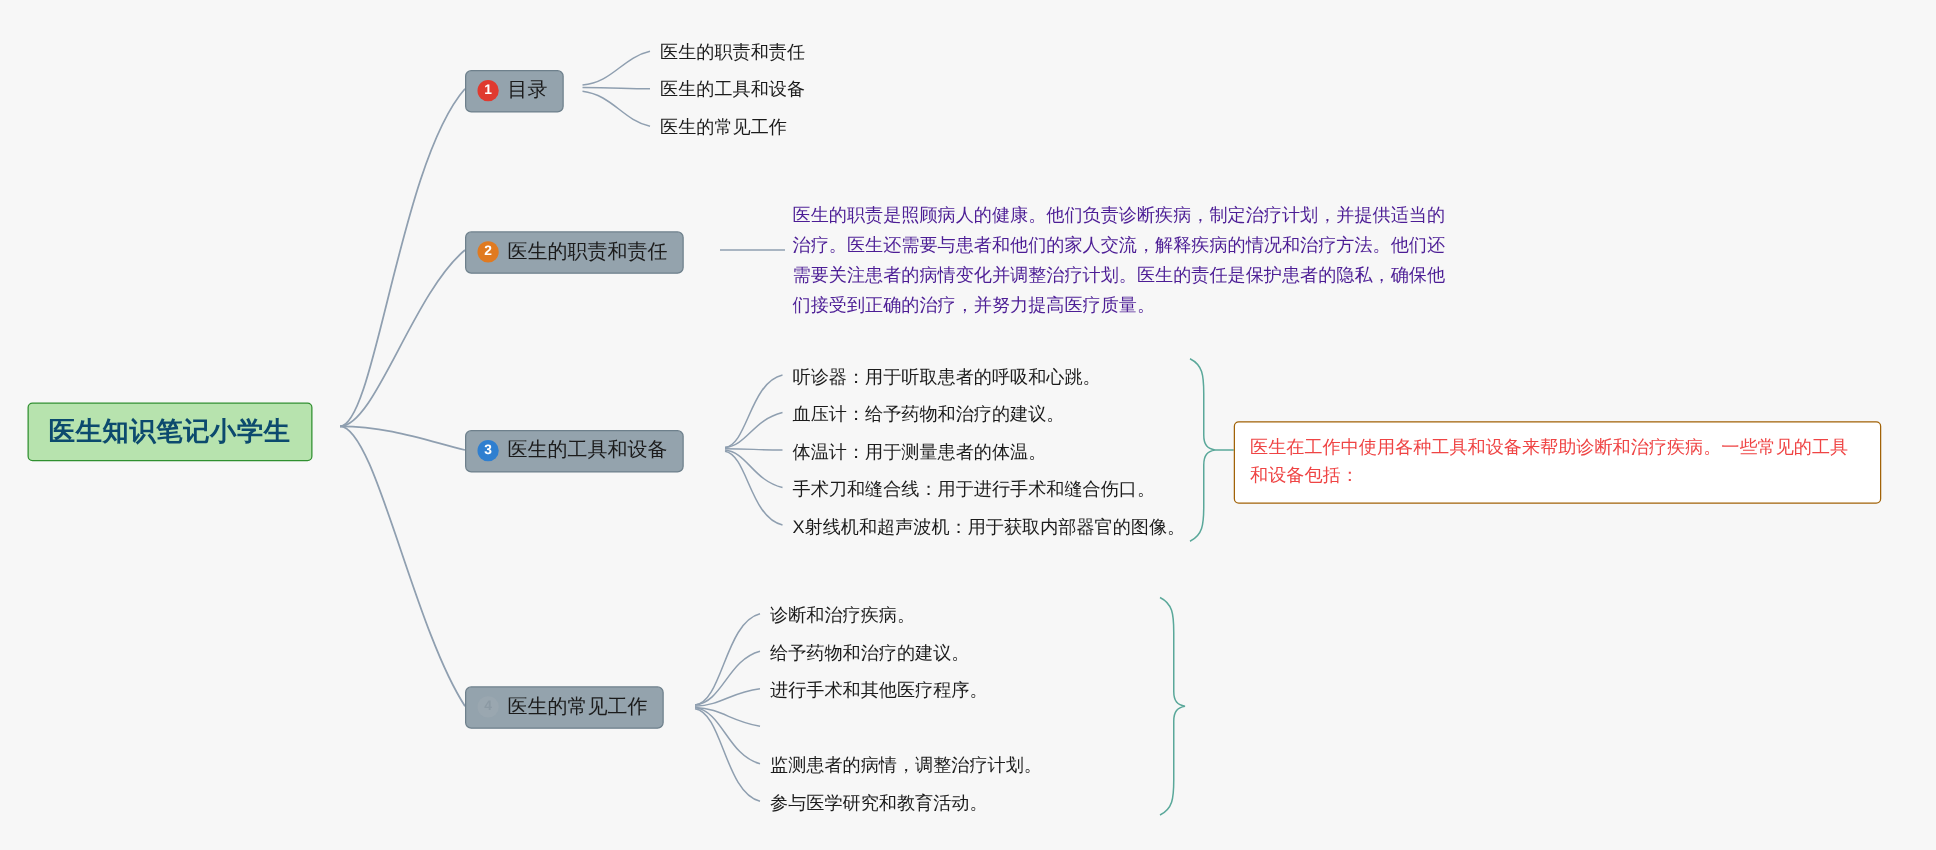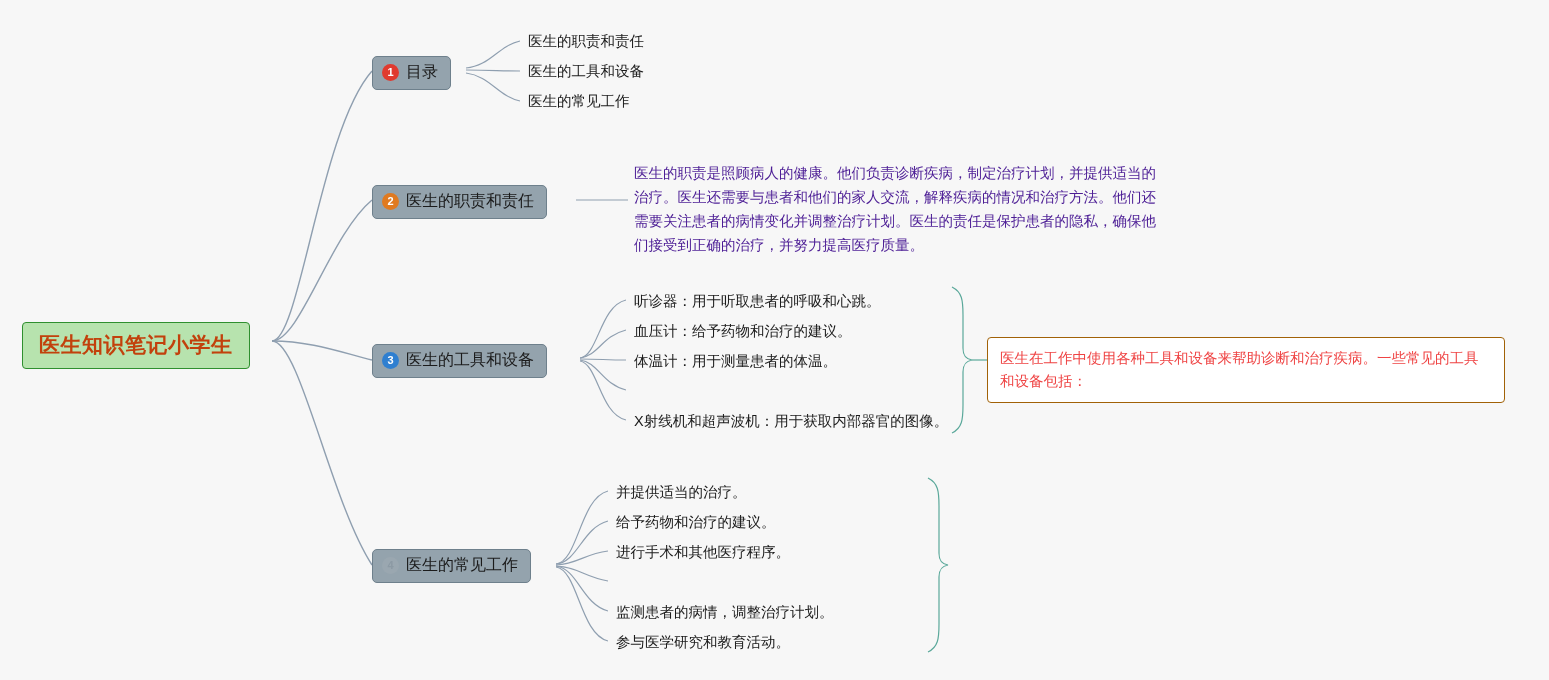--- a/index.html
+++ b/index.html
@@ -35,21 +35,21 @@
   
   .root-node {
     left: 22px;
     top: 322px;
     padding: 8px 16px 9px 16px;
     background: #b7e3ae;
     border: 1px solid #2f8f2f;
     border-radius: 4px;
     font-size: 21px;
     font-weight: bold;
-    color: #c2410c;
+    color: #0c4a6e;
     letter-spacing: 0.5px;
   }
   
   .branch-node {
     display: flex;
     align-items: center;
     gap: 7px;
     background: #94a3ad;
     border: 1px solid #6e808c;
     border-radius: 5px;
@@ -164,24 +164,25 @@
 
   <div class="leaf" style="left:528px; top:32px;">医生的职责和责任</div>
   <div class="leaf" style="left:528px; top:62px;">医生的工具和设备</div>
   <div class="leaf" style="left:528px; top:92px;">医生的常见工作</div>
 
   <div class="para" style="left:634px; top:162px; width:522px;">医生的职责是照顾病人的健康。他们负责诊断疾病，制定治疗计划，并提供适当的治疗。医生还需要与患者和他们的家人交流，解释疾病的情况和治疗方法。他们还需要关注患者的病情变化并调整治疗计划。医生的责任是保护患者的隐私，确保他们接受到正确的治疗，并努力提高医疗质量。</div>
 
   <div class="leaf" style="left:634px; top:292px;">听诊器：用于听取患者的呼吸和心跳。</div>
   <div class="leaf" style="left:634px; top:322px;">血压计：给予药物和治疗的建议。</div>
   <div class="leaf" style="left:634px; top:352px;">体温计：用于测量患者的体温。</div>
+  <div class="leaf" style="left:634px; top:382px;">手术刀和缝合线：用于进行手术和缝合伤口。</div>
   <div class="leaf" style="left:634px; top:412px;">X射线机和超声波机：用于获取内部器官的图像。</div>
 
   <div class="note-box" style="left:987px; top:337px; width:518px;">医生在工作中使用各种工具和设备来帮助诊断和治疗疾病。一些常见的工具和设备包括：</div>
 
-  <div class="leaf" style="left:616px; top:483px;">并提供适当的治疗。</div>
+  <div class="leaf" style="left:616px; top:483px;">诊断和治疗疾病。</div>
   <div class="leaf" style="left:616px; top:513px;">给予药物和治疗的建议。</div>
   <div class="leaf" style="left:616px; top:543px;">进行手术和其他医疗程序。</div>
   <div class="leaf" style="left:616px; top:603px;">监测患者的病情，调整治疗计划。</div>
   <div class="leaf" style="left:616px; top:633px;">参与医学研究和教育活动。</div>
 
 
 </div>
 
 </body></html>

